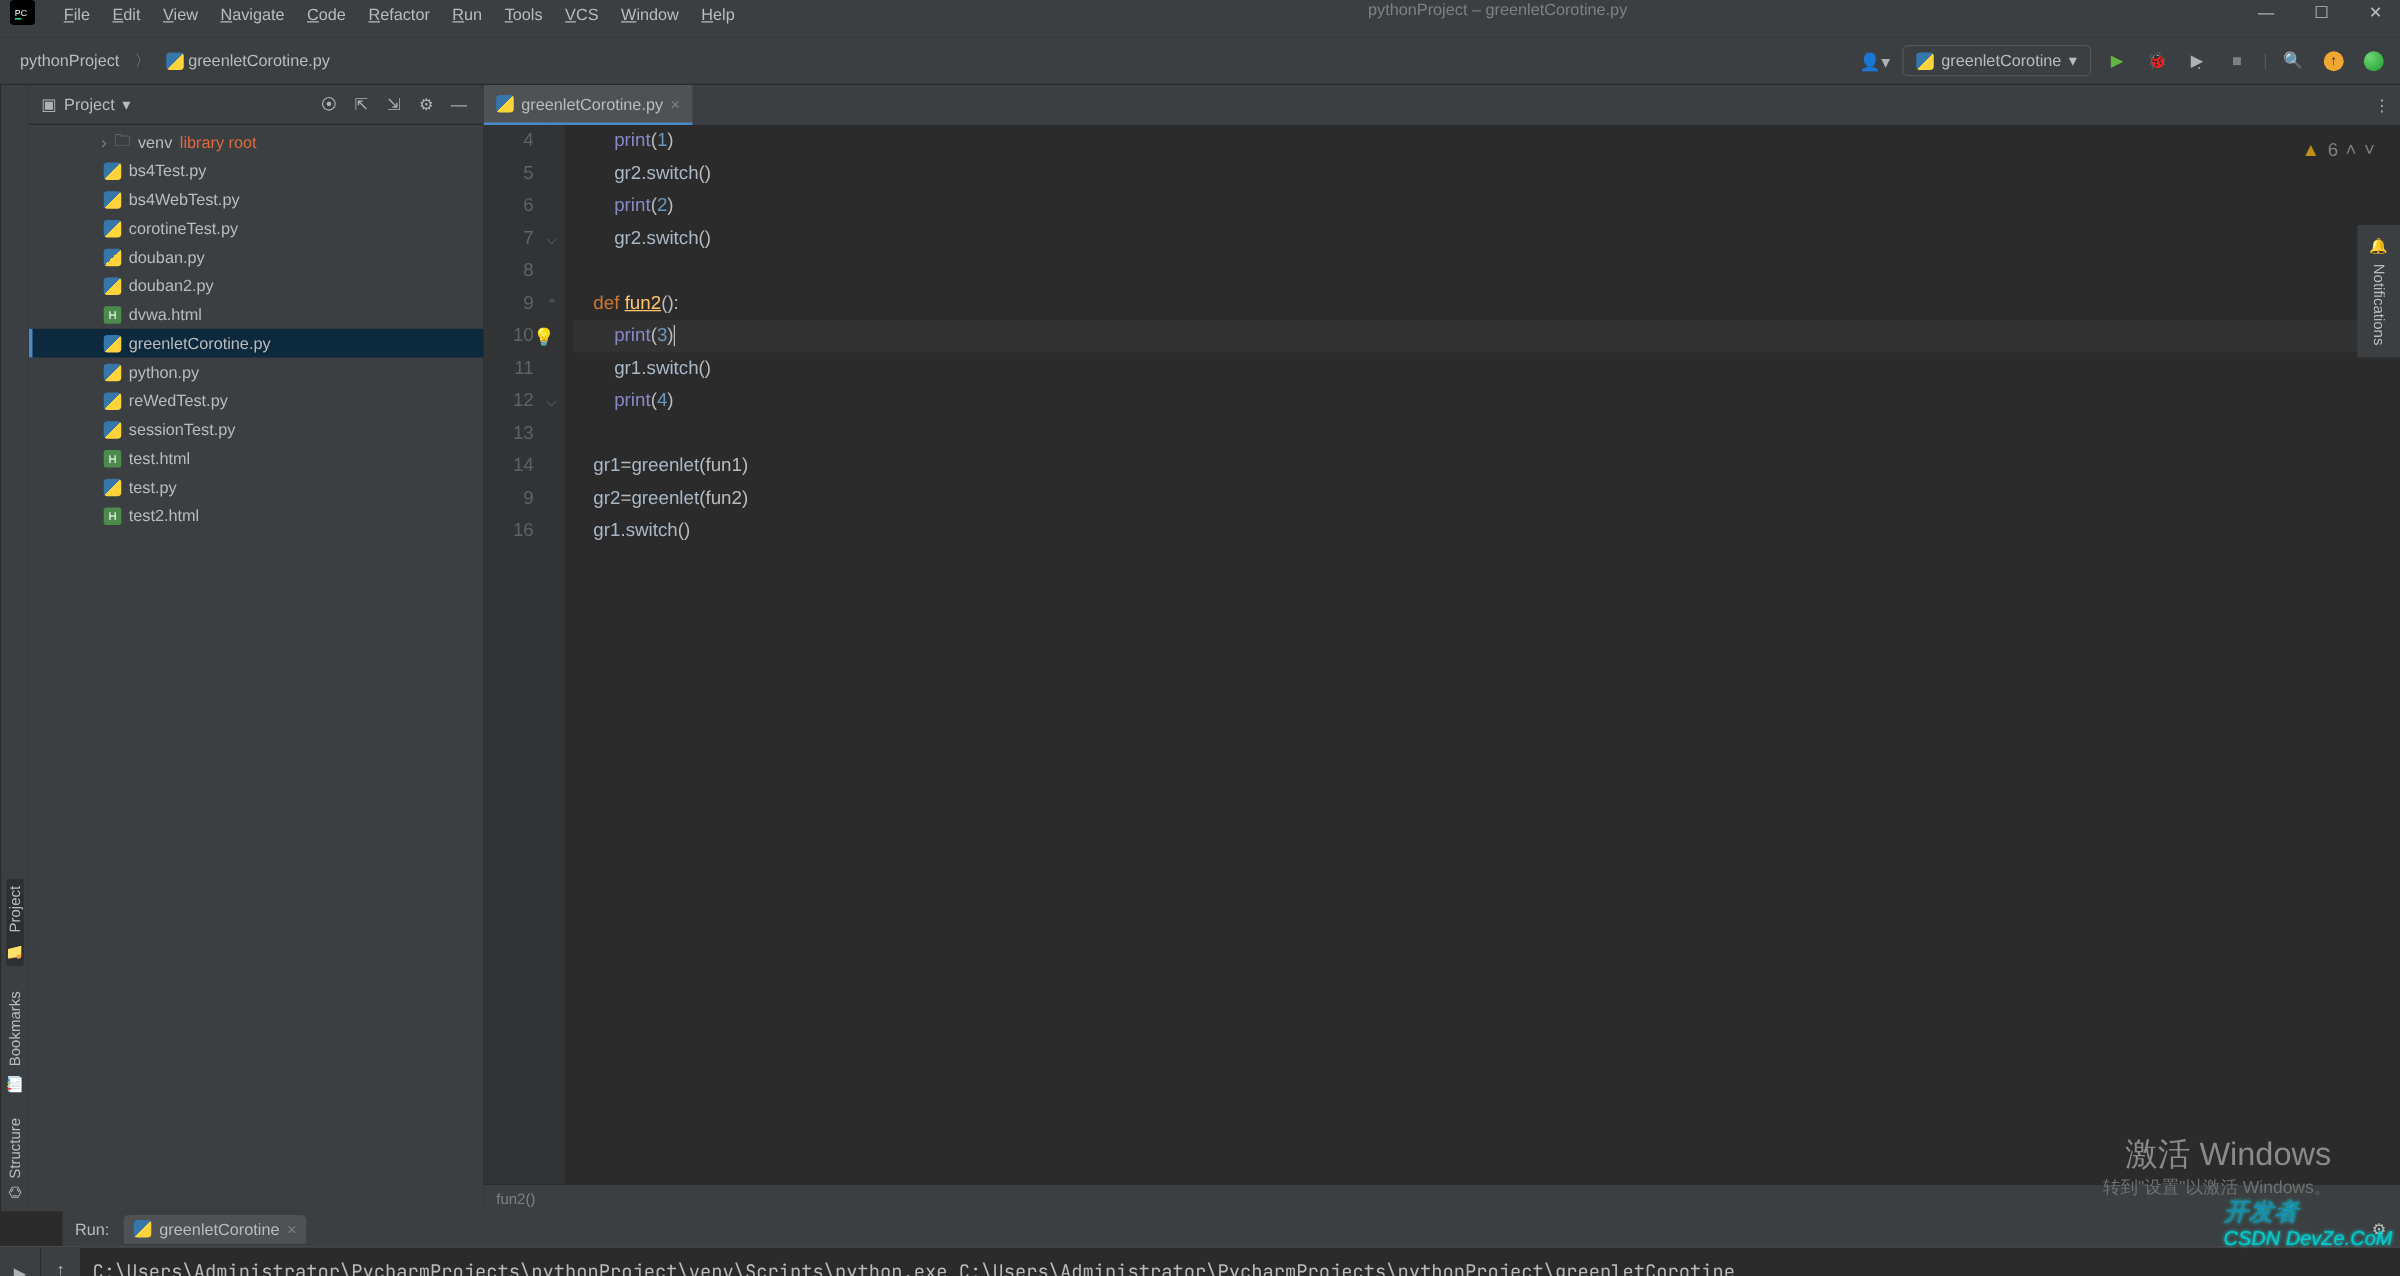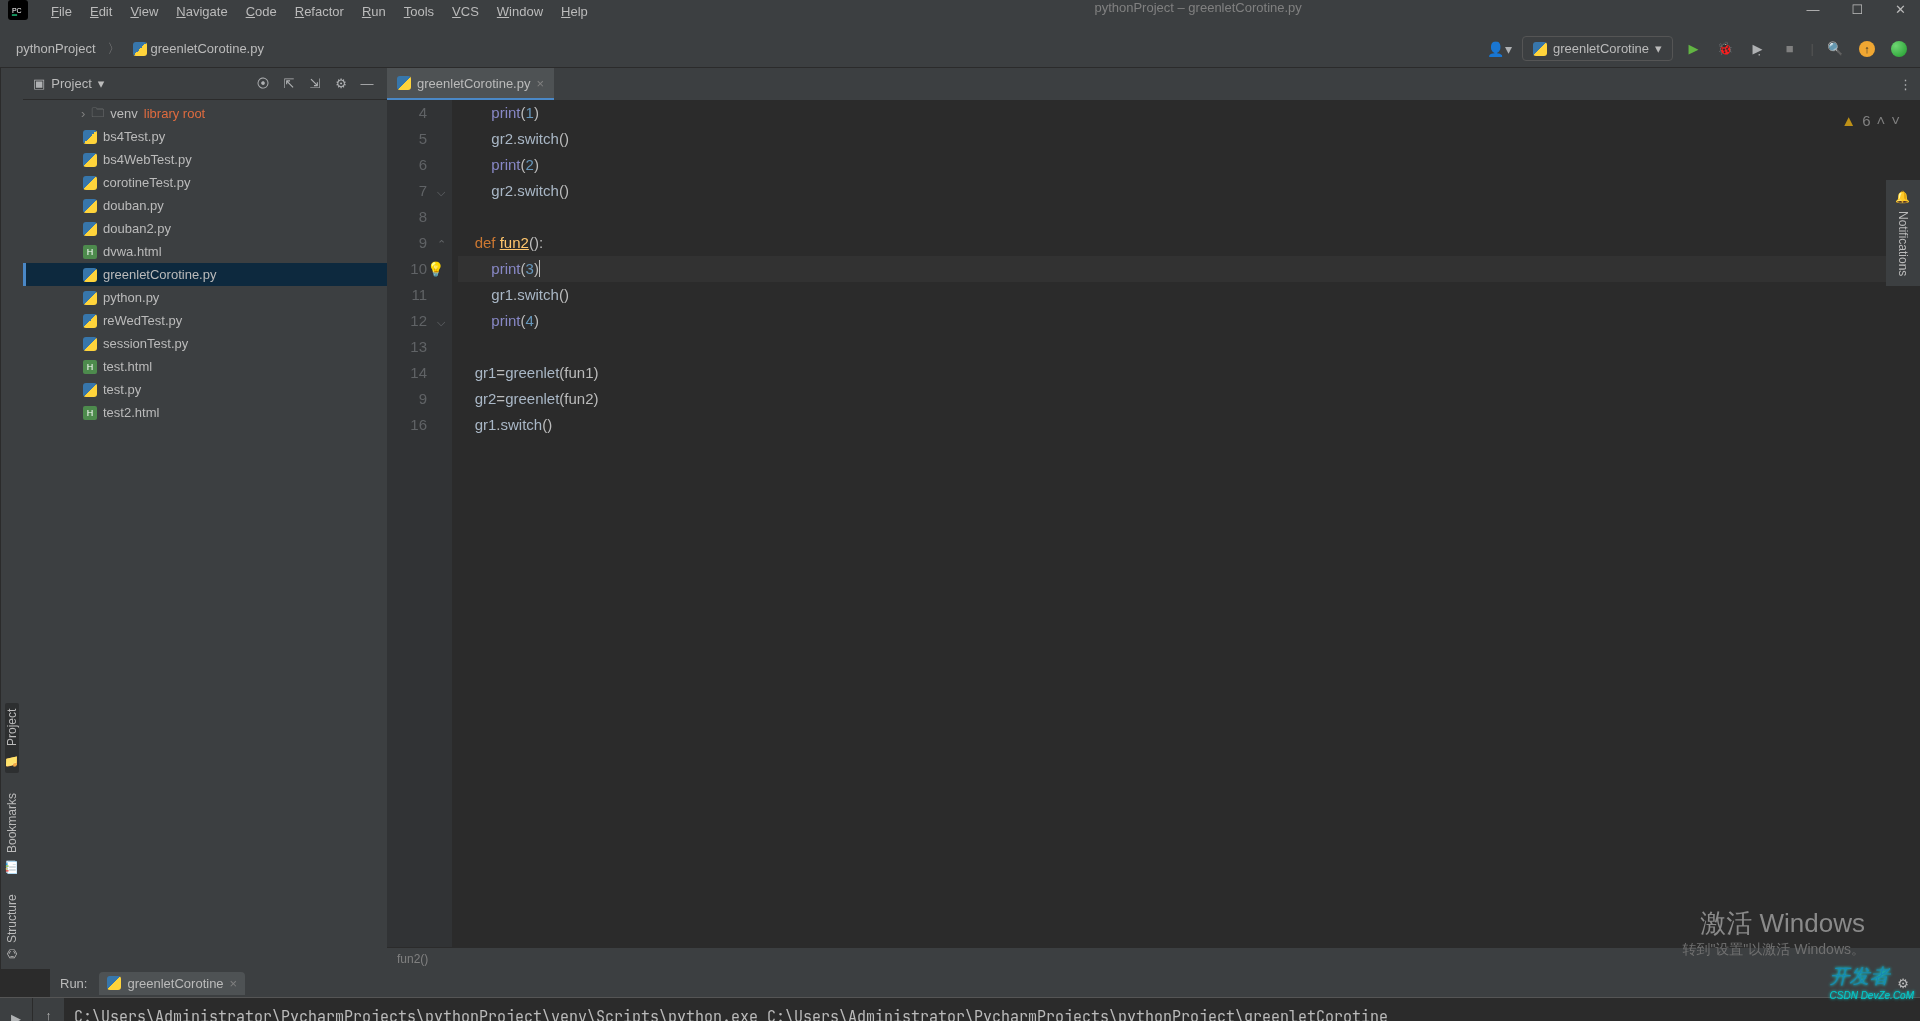--- a/index.html
+++ b/index.html
@@ -57,21 +57,21 @@
 .run-header { position:absolute; height:28px; background:#3c3f41; display:flex; align-items:center; padding:0 10px; width:calc(100% - 26px); margin-left:26px; }
 .run-header-wrap { height:28px;padding-left:24px; }
 .run-side-tools { width:32px; background:#3c3f41; display:flex; flex-direction:column; align-items:center; padding:10px 0; gap:14px; }
 .run-side-tools .tool { width:20px; height:20px; display:flex; align-items:center; justify-content:center; cursor:pointer; color:#afb1b3; }
 .run-inner-tools { width:32px; background:#3c3f41; display:flex; flex-direction:column; align-items:center; padding:10px 0; gap:14px; border-left:1px solid #2b2b2b; }
 .console { flex:1; font-family:"JetBrains Mono","Consolas",monospace; font-size:15px; line-height:26px; padding:6px 10px; color:#bbbbbb; white-space:pre; overflow:auto; }
 .watermark { position:absolute; right:55px; bottom:62px; color:#707070; text-align:right; }
 .watermark .big { font-size:26px; color:#8a8a8a; }
 .watermark .small { font-size:14px; }
 .corner-logo { position:absolute; right:6px; bottom:20px; color:#1989b0; font-size:20px; font-style:italic; font-family:sans-serif; text-shadow:0 0 3px #0ff; }
-.corner-logo .small { font-size:10px; color:#0cc; display:block; }
+.corner-logo .small { font-size:16px; color:#0cc; display:block; }
 .py-icon{ background:linear-gradient(135deg,#3776ab 50%,#ffd43b 50%); width:14px; height:14px; border-radius:3px; }
 .html-icon{ background:#4d8b4d; width:14px; height:14px; border-radius:2px; font-size:9px; color:#fff; display:flex; align-items:center; justify-content:center; }
 .folder-icon{ color:#888; }
 .icon-tri-run{ color:#62b543; }
 .icon-bug{ color:#62b543; }
 .icon-search{ color:#afb1b3; }
 .icon-update{ background:#f0a732; border-radius:50%; width:16px; height:16px; display:inline-flex; align-items:center; justify-content:center; color:#2b2b2b; font-size:11px; }
 .icon-green-ball{ width:16px; height:16px; border-radius:50%; background:radial-gradient(circle at 30% 30%, #6fd673, #1f9b2d); display:inline-block; }
 .run-tab { display:flex; align-items:center; gap:6px; padding:4px 8px; background:#4e5254; border-radius:4px 4px 0 0; }
 .run-right-tools { margin-left:auto; display:flex; gap:12px; }

